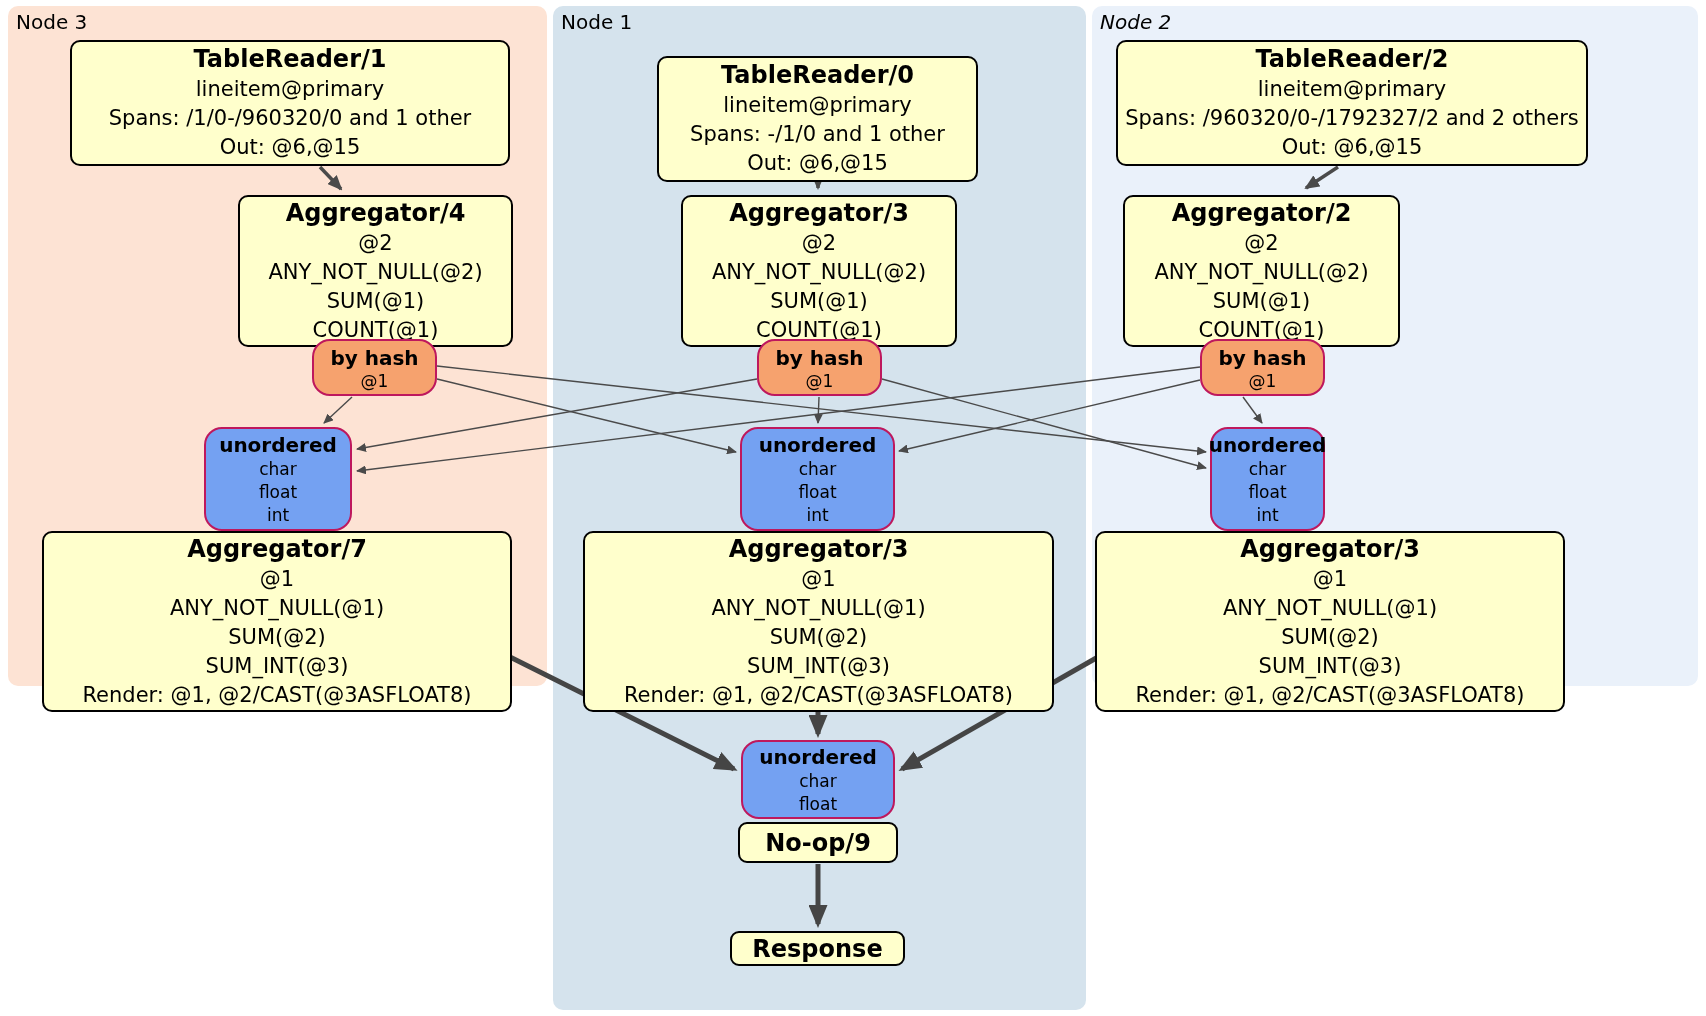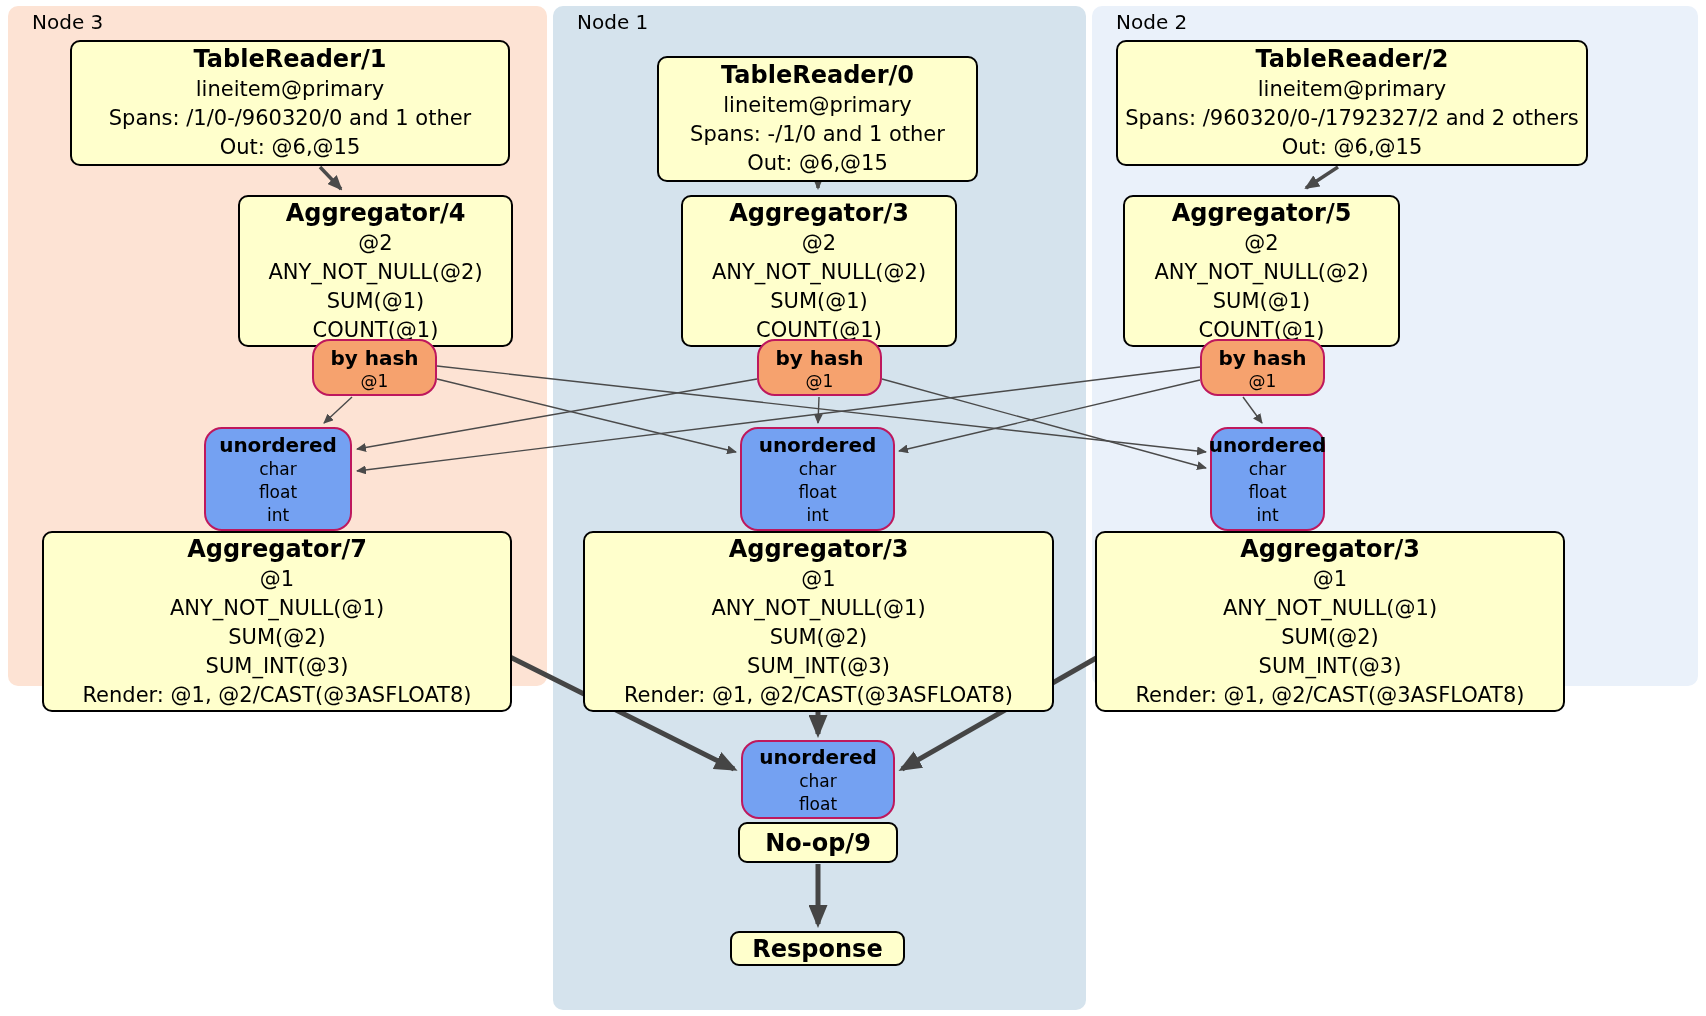--- a/index.html
+++ b/index.html
@@ -6,21 +6,21 @@
   body {
     width:1706px; height:1016px; position:relative;
     background:#ffffff; overflow:hidden;
     font-family:"DejaVu Sans", "Liberation Sans", sans-serif;
     color:#000;
   }
   .panel { position:absolute; border-radius:10px; }
   #panel-node3 { left:8px;   top:6px; width:539px; height:680px;  background:#fde3d4; }
   #panel-node1 { left:553px; top:6px; width:533px; height:1004px; background:#d5e3ed; }
   #panel-node2 { left:1092px;top:6px; width:606px; height:680px;  background:#eaf1fa; }
-  .panel-label { position:absolute; font-size:20px; line-height:22px;margin-left:16px; }
+  .panel-label { position:absolute; font-size:20px; line-height:22px; }
 
   svg#edges { position:absolute; left:0; top:0; z-index:1; }
 
   .node-box {
     position:absolute; box-sizing:border-box;
     background:#ffffcc; border:2px solid #000; border-radius:10px;
     display:flex; flex-direction:column; justify-content:center; align-items:center;
     text-align:center; white-space:nowrap; z-index:2;
   }
   .node-box .title { font-weight:bold; font-size:24px; line-height:31px; }
@@ -42,21 +42,21 @@
 </style>
 </head>
 <body>
 
 <div class="panel" id="panel-node3"></div>
 <div class="panel" id="panel-node1"></div>
 <div class="panel" id="panel-node2"></div>
 
 <div class="panel-label" style="left:16px;top:11px;">Node 3</div>
 <div class="panel-label" style="left:561px;top:11px;">Node 1</div>
-<div class="panel-label" style="left:1100px;top:11px;">Node 2</div>
+<div class="panel-label" style="left:1100px;top:11px;font-style:italic;">Node 2</div>
 
 <svg id="edges" width="1706" height="1016">
   <defs>
     <marker id="ah-thin" markerWidth="10" markerHeight="9" refX="9" refY="4.5" orient="auto" markerUnits="userSpaceOnUse">
         <path d="M0,0 L10,4.5 L0,9 Z" fill="#4a4a4a"></path>
       </marker>
     <marker id="ah-med" markerWidth="15" markerHeight="13" refX="13" refY="6.5" orient="auto" markerUnits="userSpaceOnUse">
         <path d="M0,0 L15,6.5 L0,13 Z" fill="#4a4a4a"></path>
       </marker>
     <marker id="ah-thick" markerWidth="23" markerHeight="19" refX="19" refY="9.5" orient="auto" markerUnits="userSpaceOnUse">
@@ -112,21 +112,21 @@
   <div class="line">COUNT(@1)</div>
 </div>
 <div class="node-box" style="left:681px;top:195px;width:276px;height:152px;">
   <div class="title">Aggregator/3</div>
   <div class="line">@2</div>
   <div class="line">ANY_NOT_NULL(@2)</div>
   <div class="line">SUM(@1)</div>
   <div class="line">COUNT(@1)</div>
 </div>
 <div class="node-box" style="left:1123px;top:195px;width:277px;height:152px;">
-  <div class="title">Aggregator/5</div>
+  <div class="title">Aggregator/2</div>
   <div class="line">@2</div>
   <div class="line">ANY_NOT_NULL(@2)</div>
   <div class="line">SUM(@1)</div>
   <div class="line">COUNT(@1)</div>
 </div>
 
 <div class="router" style="left:312px;top:339px;width:125px;height:57px;">
   <div class="title">by hash</div>
   <div class="line">@1</div>
 </div>

